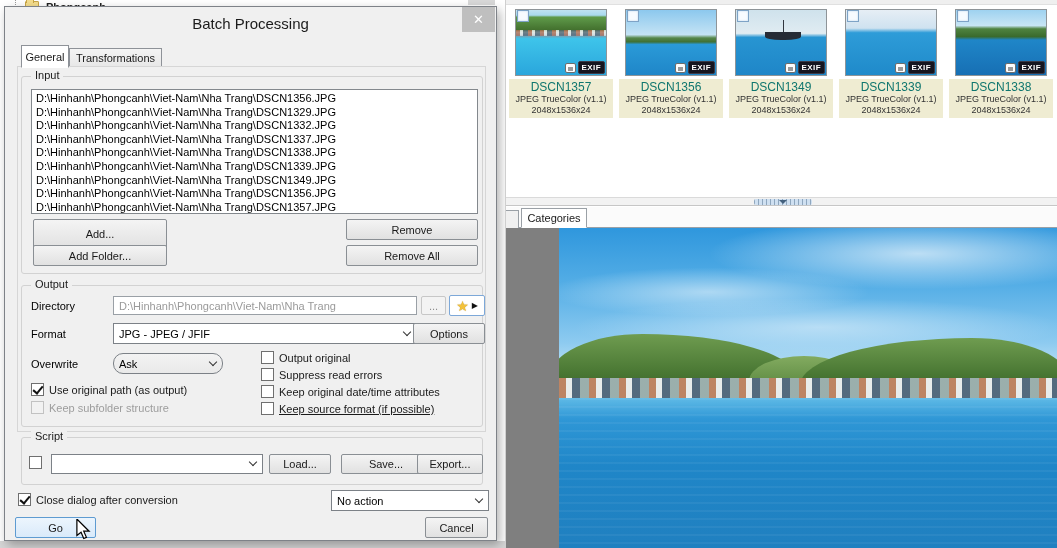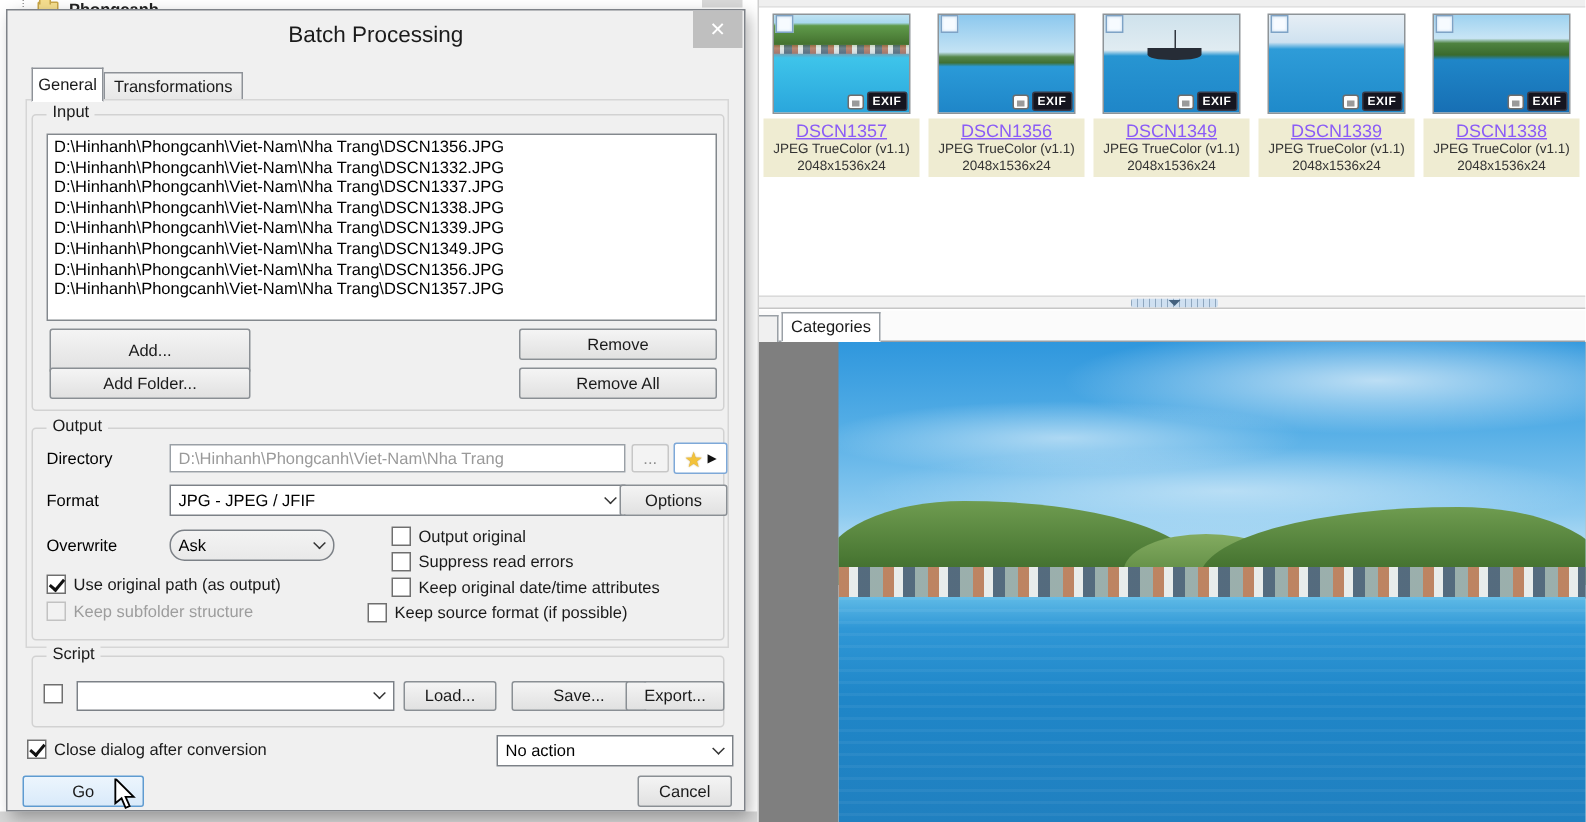--- a/index.html
+++ b/index.html
@@ -74,21 +74,21 @@
   .tcell { position:absolute; top:7px; width:104px; }
   .timg { position:relative; width:92px; height:67px; margin:2px auto 0; border:1px solid #8e9498; }
   .tcheck { position:absolute; left:1px; top:0; width:12px; height:12px; background:#f7fbff;
     border:1px solid #7ea3c6; z-index:5; box-shadow:inset 0 0 2px #bcd6ec; }
   .tbadges { position:absolute; right:1px; bottom:1px; display:flex; gap:2px; align-items:center; z-index:4; }
   .tflag { width:11px; height:10px; background:#fdfdfd; border:1px solid #6d6d6d; border-radius:2px; position:relative; }
   .tflag::after { content:""; position:absolute; left:2px; top:3px; width:5px; height:4px; background:#9a9a9a; }
   .texif { background:#15151f; color:#fff; font-size:8px; font-weight:bold; padding:1px 3px; border-radius:2px;
     border:1px solid #3a3a48; letter-spacing:.4px; }
   .tlabel { margin-top:3px; background:#efecd2; text-align:center; padding:1px 0 2px; }
-  .tname { font-size:12px; color:#8b5cf6; line-height:14px;text-decoration:underline; }
+  .tname { font-size:12px; color:#0f766e; line-height:14px; }
   .tmeta { font-size:9px; color:#333; line-height:11px; }
 
   
   .t1 { background:
     repeating-linear-gradient(90deg, rgba(198,92,60,.55) 0 4px, rgba(255,255,255,.65) 4px 7px, rgba(62,82,104,.55) 7px 12px) 0 34%/100% 9% no-repeat,
     linear-gradient(180deg,#bfe2f2 0%,#a9d9ee 8%,#5f9a4a 11%,#44722f 30%,#a8bdb4 34%,#7f9aa8 39%,#3ec4ea 44%,#2aa6dc 100%); }
   .t2 { background: linear-gradient(180deg,#8cc8ee 0%,#c4e3f4 38%,#56874a 43%,#3f7034 49%,#2a9ad8 53%,#1f86c8 100%); }
   .t3 { position:relative; background: linear-gradient(180deg,#cfe2ec 0%,#e0ecf2 36%,#2795d2 42%,#1f86c8 100%); }
   .t3::after { content:""; position:absolute; left:32%; top:34%; width:36px; height:8px; background:#262c36; border-radius:0 0 45% 45%; }
   .t3::before { content:""; position:absolute; left:52%; top:16%; width:1px; height:13px; background:#30363f; }
@@ -153,20 +153,21 @@
 
     <div class="tab sel" style="left:16px;top:38px;width:48px;height:23px;">General</div>
     <div class="tab" style="left:64px;top:41px;width:93px;height:20px;">Transformations</div>
     <div class="tabpage"></div>
 
     <div class="gb" style="left:16px;top:69px;width:462px;height:198px;">
       <span class="gb-label">Input</span>
     </div>
     <div class="filelist">
       <div>D:\Hinhanh\Phongcanh\Viet-Nam\Nha Trang\DSCN1356.JPG</div>
+      <div>D:\Hinhanh\Phongcanh\Viet-Nam\Nha Trang\DSCN1329.JPG</div>
       <div>D:\Hinhanh\Phongcanh\Viet-Nam\Nha Trang\DSCN1332.JPG</div>
       <div>D:\Hinhanh\Phongcanh\Viet-Nam\Nha Trang\DSCN1337.JPG</div>
       <div>D:\Hinhanh\Phongcanh\Viet-Nam\Nha Trang\DSCN1338.JPG</div>
       <div>D:\Hinhanh\Phongcanh\Viet-Nam\Nha Trang\DSCN1339.JPG</div>
       <div>D:\Hinhanh\Phongcanh\Viet-Nam\Nha Trang\DSCN1349.JPG</div>
       <div>D:\Hinhanh\Phongcanh\Viet-Nam\Nha Trang\DSCN1356.JPG</div>
       <div>D:\Hinhanh\Phongcanh\Viet-Nam\Nha Trang\DSCN1357.JPG</div>
     </div>
     <div class="btn" style="left:28px;top:212px;width:134px;height:30px;">Add...</div>
     <div class="btn" style="left:341px;top:212px;width:132px;height:21px;">Remove</div>
@@ -202,21 +203,21 @@
       <span>Output original</span>
     </div>
     <div class="cb" style="left:256px;top:361px;">
       <span class="box"></span>
       <span>Suppress read errors</span>
     </div>
     <div class="cb" style="left:256px;top:378px;">
       <span class="box"></span>
       <span>Keep original date/time attributes</span>
     </div>
-    <div class="cb" style="left:240px;top:395px;">
+    <div class="cb" style="left:256px;top:395px;text-decoration:underline;">
       <span class="box"></span>
       <span>Keep source format (if possible)</span>
     </div>
     <div class="cb checked" style="left:26px;top:376px;">
       <span class="box"></span>
       <span>Use original path (as output)</span>
     </div>
     <div class="cb disabled" style="left:26px;top:394px;">
       <span class="box"></span>
       <span>Keep subfolder structure</span>

